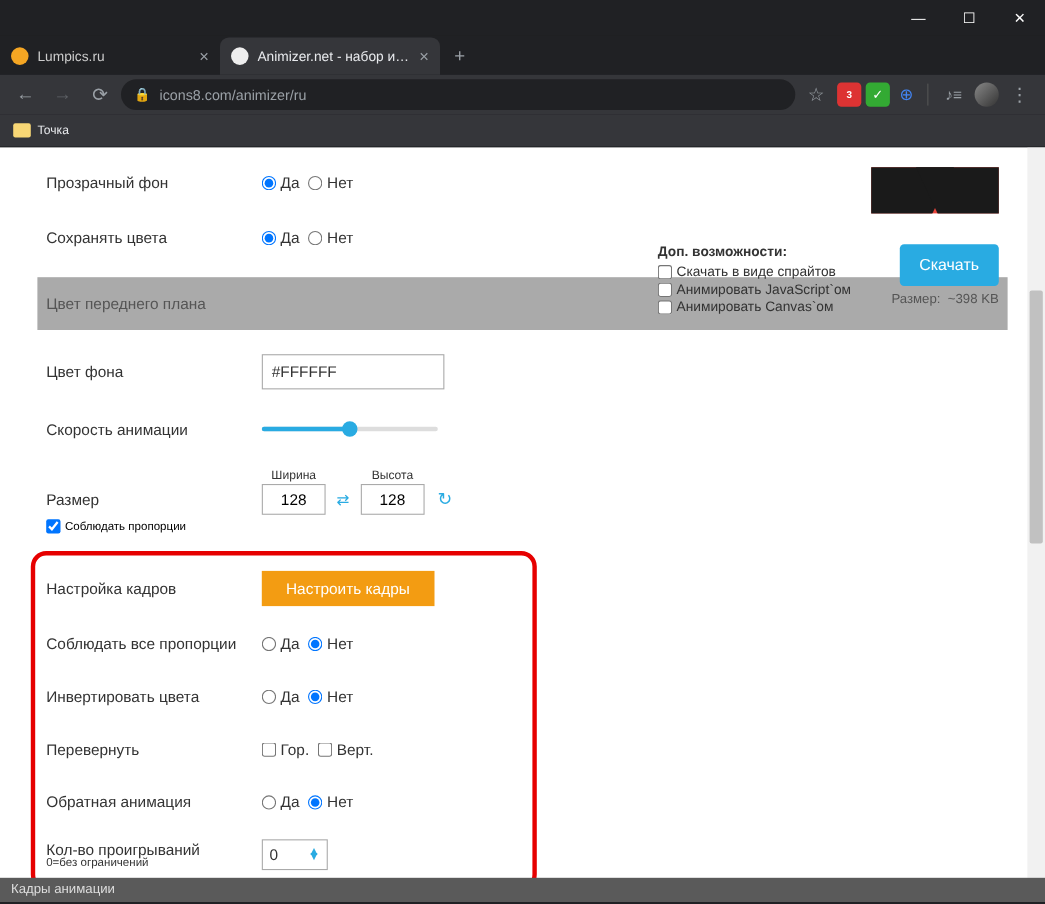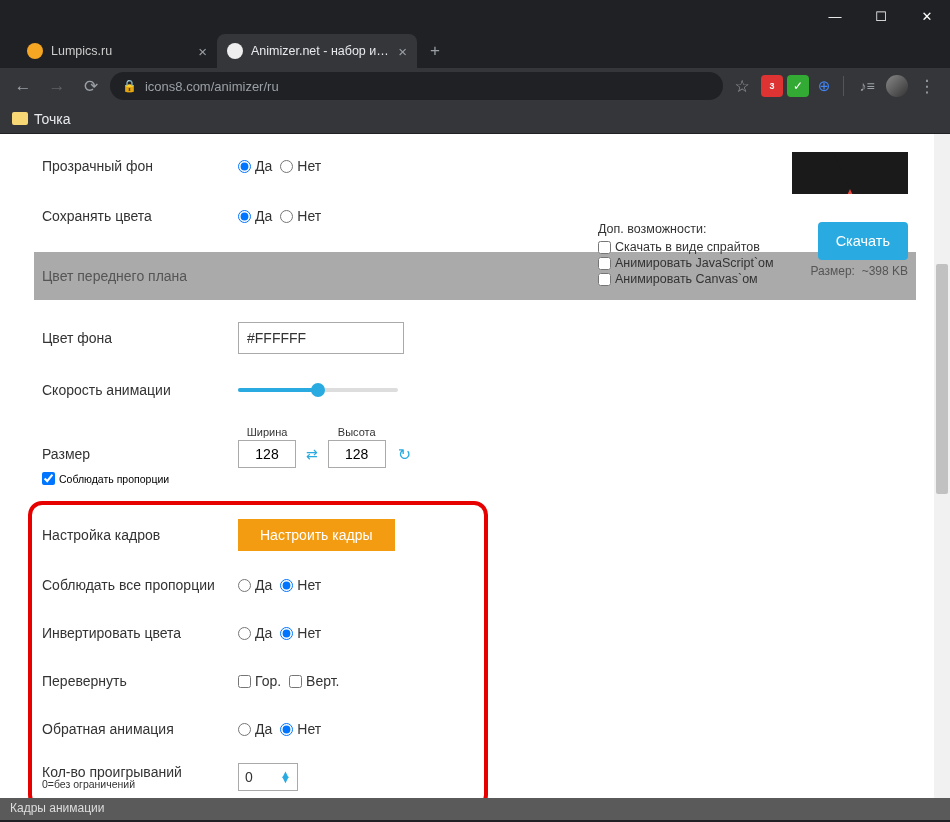--- a/index.html
+++ b/index.html
@@ -1,33 +1,33 @@
 <!DOCTYPE html>
 <html><head>
 <meta charset="utf-8">
 <style>
 *{box-sizing:border-box;margin:0;padding:0;font-family:Arial,sans-serif}
 body{background:#202124;width:950px;height:822px;overflow:hidden}
 .titlebar{height:32px;background:#202124;display:flex;justify-content:flex-end;align-items:center}
 .winbtn{width:46px;height:32px;display:flex;align-items:center;justify-content:center;color:#fff;font-size:13px}
-.tabstrip{height:36px;background:#202124;display:flex;align-items:flex-end;padding-left:17px}
+.tabstrip{height:36px;background:#202124;display:flex;align-items:flex-end;padding-left:0}
 .tab{height:34px;display:flex;align-items:center;padding:0 10px;border-radius:8px 8px 0 0;font-size:12.5px;color:#ccc;min-width:200px;max-width:200px;gap:8px}
 .tab.active{background:#35363a;color:#e8eaed}
 .tab .fav{width:16px;height:16px;border-radius:50%;flex-shrink:0}
 .tab .title{white-space:nowrap;overflow:hidden;text-overflow:ellipsis;flex:1}
 .tab .x{font-size:15px;color:#9aa0a6;flex-shrink:0}
 .newtab{width:28px;height:28px;display:flex;align-items:center;justify-content:center;color:#9aa0a6;font-size:17px;margin-left:4px;margin-bottom:3px}
 .toolbar{height:36px;background:#35363a;display:flex;align-items:center;padding:0 8px;gap:4px}
 .navbtn{width:30px;height:30px;display:flex;align-items:center;justify-content:center;color:#9aa0a6;font-size:17px}
 .addressbar{flex:1;height:28px;background:#202124;border-radius:14px;display:flex;align-items:center;padding:0 12px;gap:8px;color:#9aa0a6;font-size:13px}
 .addressbar .lock{font-size:12px}
 .ext{width:22px;height:22px;border-radius:4px;display:flex;align-items:center;justify-content:center;font-size:12px}
 .avatar{width:22px;height:22px;border-radius:50%;background:linear-gradient(135deg,#888,#333)}
 .menu3{color:#9aa0a6;font-size:17px;width:30px;text-align:center}
-.bookmarks{height:30px;background:#35363a;display:flex;align-items:center;padding:0 12px;gap:6px;color:#e8eaed;font-size:14px;border-bottom:1px solid #202124}
+.bookmarks{height:30px;background:#35363a;display:flex;align-items:center;padding:0 12px;gap:6px;color:#e8eaed;font-size:11px;border-bottom:1px solid #202124}
 .bmfolder{width:16px;height:13px;background:#f8d775;border-radius:2px}
 .page{background:#fff;height:686px;overflow:hidden;padding:18px 42px 0 42px;position:relative}
 .formrow{display:flex;align-items:center;margin-bottom:22px;min-height:28px}
 .formrow .label{width:196px;font-size:14px;color:#333}
 .formrow .controls{display:flex;align-items:center;gap:8px;font-size:14px;color:#333}
 .radio{display:flex;align-items:center;gap:4px}
 .radio input{margin:0}
 .disabledrow{background:#aaa;padding:16px 8px;margin:0 -8px 22px -8px}
 .disabledrow .label{color:#555}
 .colorbox{width:158px;height:32px;border:1px solid #999;background:#ddd;padding:0 8px;font-size:14px;color:#333}
@@ -46,21 +46,21 @@
 .highlight-box .formrow{margin-bottom:20px}
 .highlight-box .formrow:last-child{margin-bottom:0}
 .orangebtn{background:#f39c12;color:#fff;border:none;padding:8px 22px;font-size:14px;cursor:pointer}
 .playsinput{width:60px;height:28px;border:1px solid #aaa;padding:0 6px;font-size:14px;display:flex;align-items:center;justify-content:space-between}
 .playspin{color:#29abe2;font-size:11px;line-height:5px}
 .rightpanel{position:absolute;right:42px;top:18px;width:310px}
 .preview{width:116px;height:42px;background:#e8453c;margin-left:auto;margin-bottom:28px;overflow:hidden;position:relative}
 .preview .dark{position:absolute;width:70px;height:110px;background:#1a1a1a;transform:rotate(25deg);top:-30px;left:-10px}
 .preview .dark2{position:absolute;width:70px;height:110px;background:#1a1a1a;transform:rotate(-25deg);top:-30px;right:-10px}
 .opts{font-size:12.5px;color:#333}
-.opts .head{font-weight:normal;margin-bottom:4px}
+.opts .head{font-weight:bold;margin-bottom:4px}
 .opts label{display:flex;align-items:center;gap:4px;margin-bottom:2px}
 .downloadbtn{position:absolute;right:0;top:70px;background:#29abe2;color:#fff;border:none;padding:11px 18px;font-size:14.5px;border-radius:4px}
 .sizeinfo{position:absolute;right:0;top:112px;font-size:12px;color:#555}
 .footer{position:absolute;bottom:0;left:0;right:0;height:22px;background:#5a5a5a;color:#ddd;font-size:12px;padding:3px 10px}
 .scrollbar{position:absolute;right:0;top:0;bottom:22px;width:16px;background:#f1f1f1}
 .scrollthumb{position:absolute;right:2px;width:12px;background:#c1c1c1;border-radius:2px;top:130px;height:230px}
 </style>
 </head>
 <body>
 

